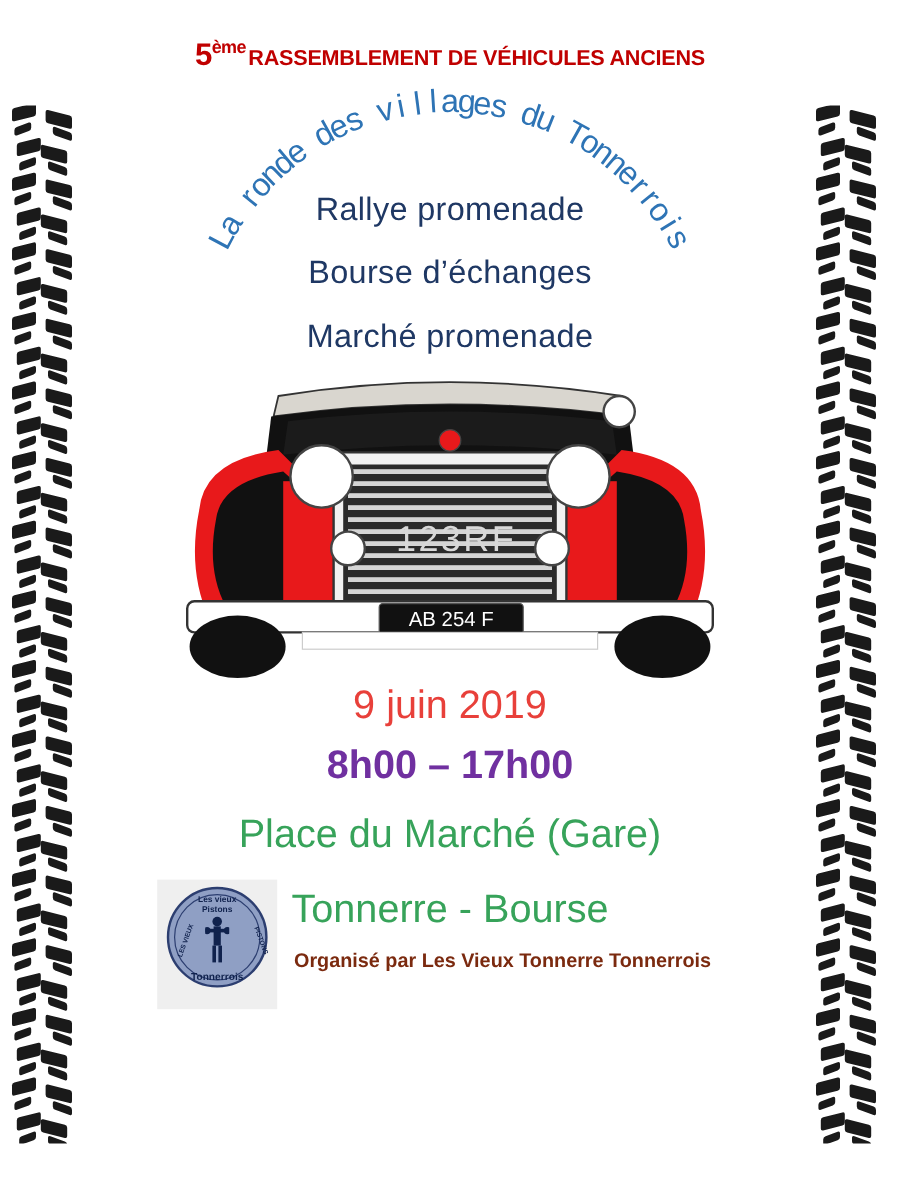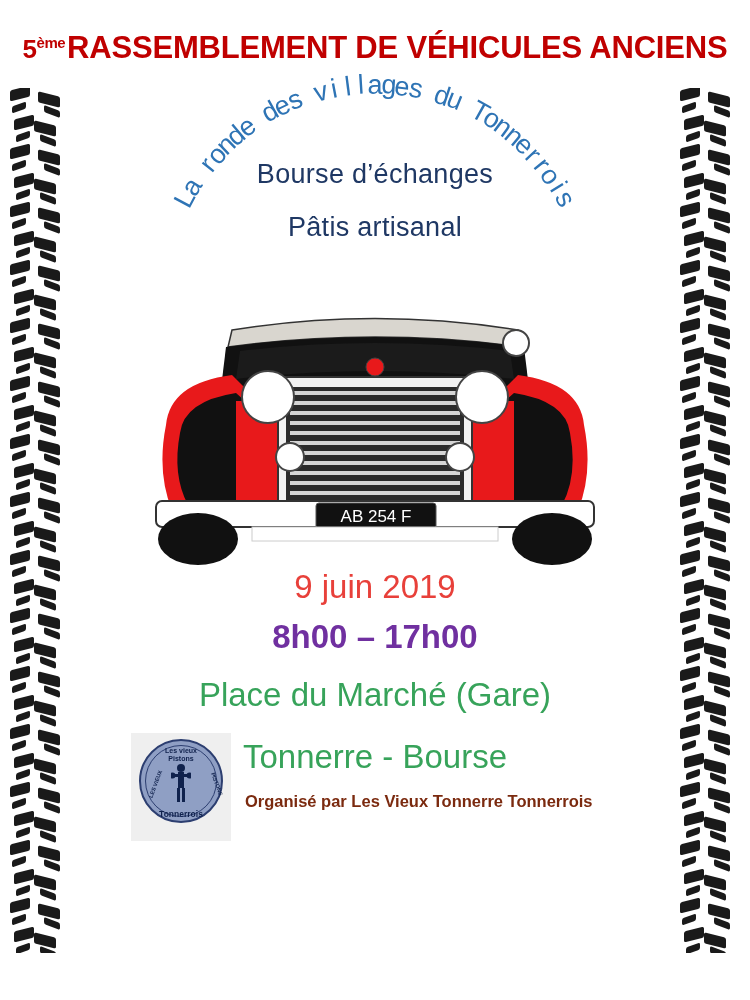--- a/index.html
+++ b/index.html
@@ -31,21 +31,21 @@
     font-weight: bold;
     font-size: 26px;
     letter-spacing: -0.5px;
   }
   .title-ord sup {
     font-size: 15px;
   }
   .title-main {
     color: #c00000;
     font-weight: bold;
-    font-size: 31px;
+    font-size: 18px;
     margin-left: 2px;
     letter-spacing: -0.2px;
   }
 
   
   .tire {
     position: absolute;
     top: 88px;
     width: 60px;
     height: 865px;
@@ -506,22 +506,23 @@
     <span style="left: 513.537px; top: 43.5846px; transform: translate(-50%, -50%) rotate(40.1176deg);">n</span>
     <span style="left: 523.715px; top: 52.7299px; transform: translate(-50%, -50%) rotate(43.7647deg);">e</span>
     <span style="left: 533.291px; top: 62.5042px; transform: translate(-50%, -50%) rotate(47.4118deg);">r</span>
     <span style="left: 542.225px; top: 72.8677px; transform: translate(-50%, -50%) rotate(51.0588deg);">r</span>
     <span style="left: 550.482px; top: 83.7786px; transform: translate(-50%, -50%) rotate(54.7059deg);">o</span>
     <span style="left: 558.029px; top: 95.1927px; transform: translate(-50%, -50%) rotate(58.3529deg);">i</span>
     <span style="left: 564.834px; top: 107.064px; transform: translate(-50%, -50%) rotate(62deg);">s</span>
   </div>
 
 <div class="subs">
+  <div>Rallye promenade</div>
   <div>Bourse d’échanges</div>
-  <div>Pâtis artisanal</div>
+  <div>Marché promenade</div>
 </div>
 
 <div class="car-wrap">
   <svg width="470" height="265" viewBox="0 0 470 265" xmlns="http://www.w3.org/2000/svg">
 
     <path d="M92 25 Q235 2 378 25 L382 42 Q235 22 88 42 Z" fill="#d9d6cf" stroke="#333" stroke-width="1.5"></path>
 
     <path d="M86 42 Q235 22 384 42 L392 108 L78 108 Z" fill="#111111"></path>
 
     <path d="M100 46 Q235 30 370 46 L374 74 Q235 58 96 74 Z" fill="#1b1b1b"></path>
@@ -567,20 +568,21 @@
 
     <rect x="16" y="196" width="438" height="26" rx="6" fill="#ffffff" stroke="#333" stroke-width="2"></rect>
 
     <rect x="176" y="198" width="120" height="26" rx="3" fill="#111111" stroke="#555" stroke-width="1"></rect>
     <text x="236" y="217" text-anchor="middle" font-family="Liberation Sans, sans-serif" font-size="17" fill="#ffffff" id="plate-text">AB 254 F</text>
 
     <ellipse cx="58" cy="234" rx="40" ry="26" fill="#111111"></ellipse>
     <ellipse cx="412" cy="234" rx="40" ry="26" fill="#111111"></ellipse>
     <rect x="112" y="222" width="246" height="14" fill="#ffffff" stroke="#ccc" stroke-width="1"></rect>
   </svg>
+  <div class="watermark">123RF</div>
 </div>
 
 <div class="date">9 juin 2019</div>
 <div class="hours">8h00 – 17h00</div>
 <div class="place1">Place du Marché (Gare)</div>
 <div class="place2">Tonnerre - Bourse</div>
 <div class="organiser">Organisé par Les Vieux Tonnerre Tonnerrois</div>
 
 <div class="logo">
   <div class="logo-circle"></div>

